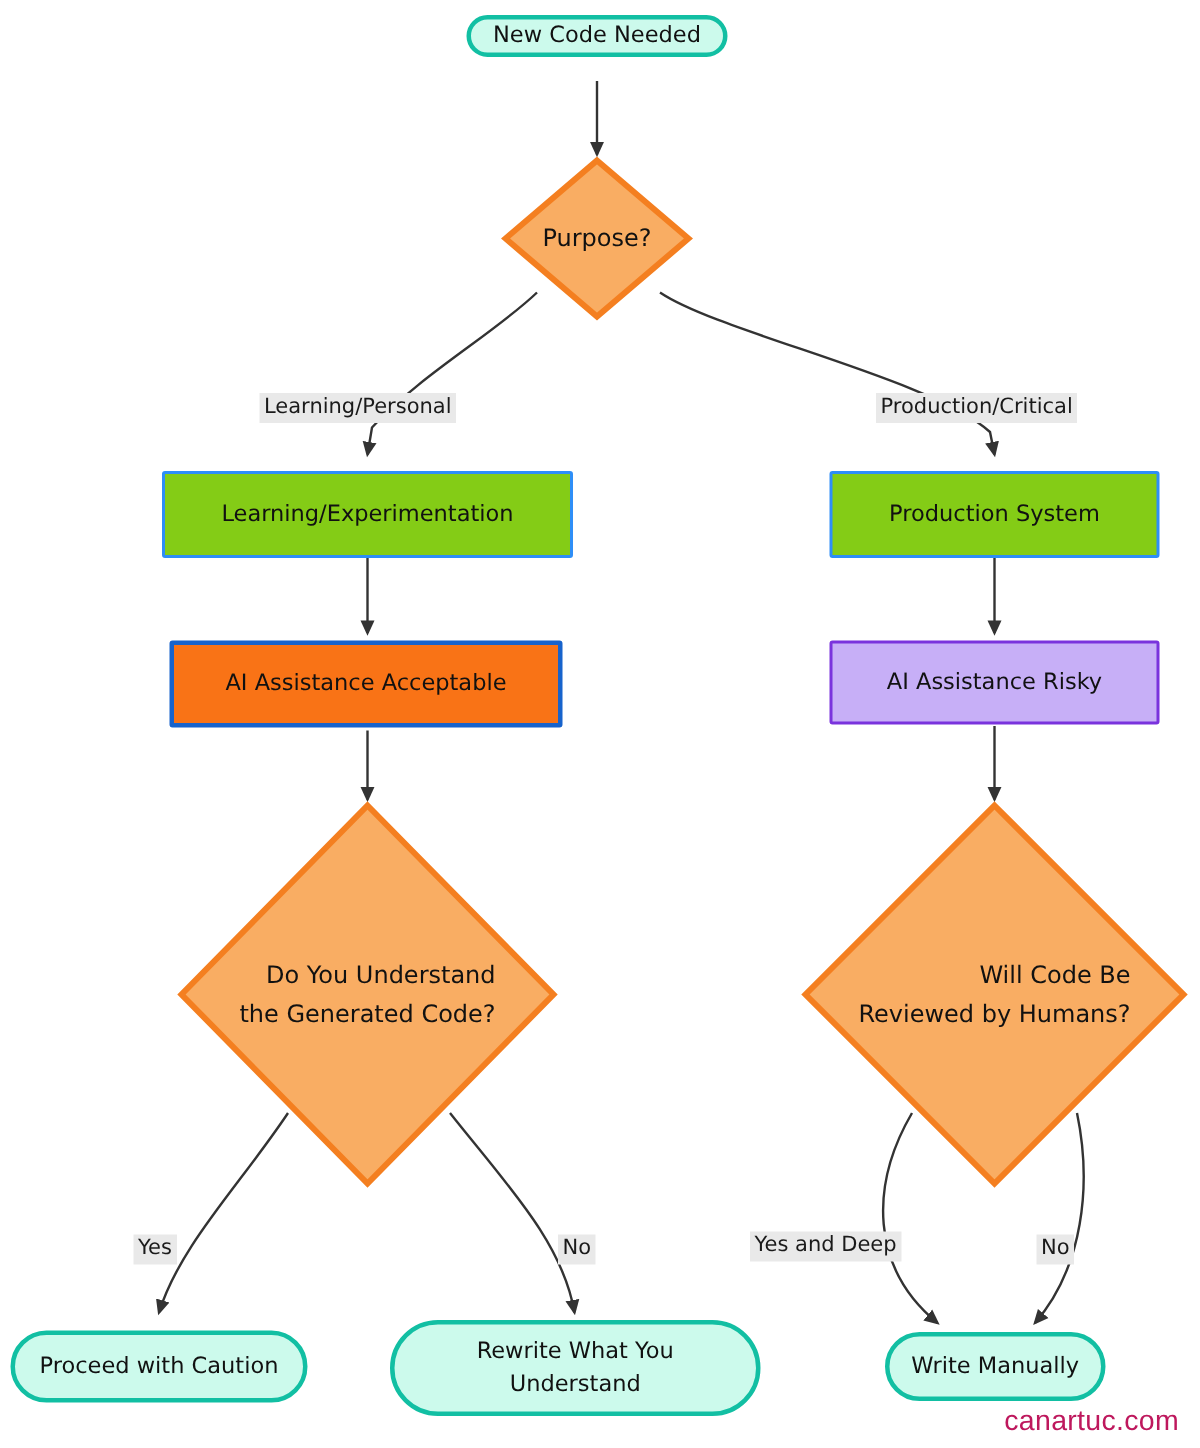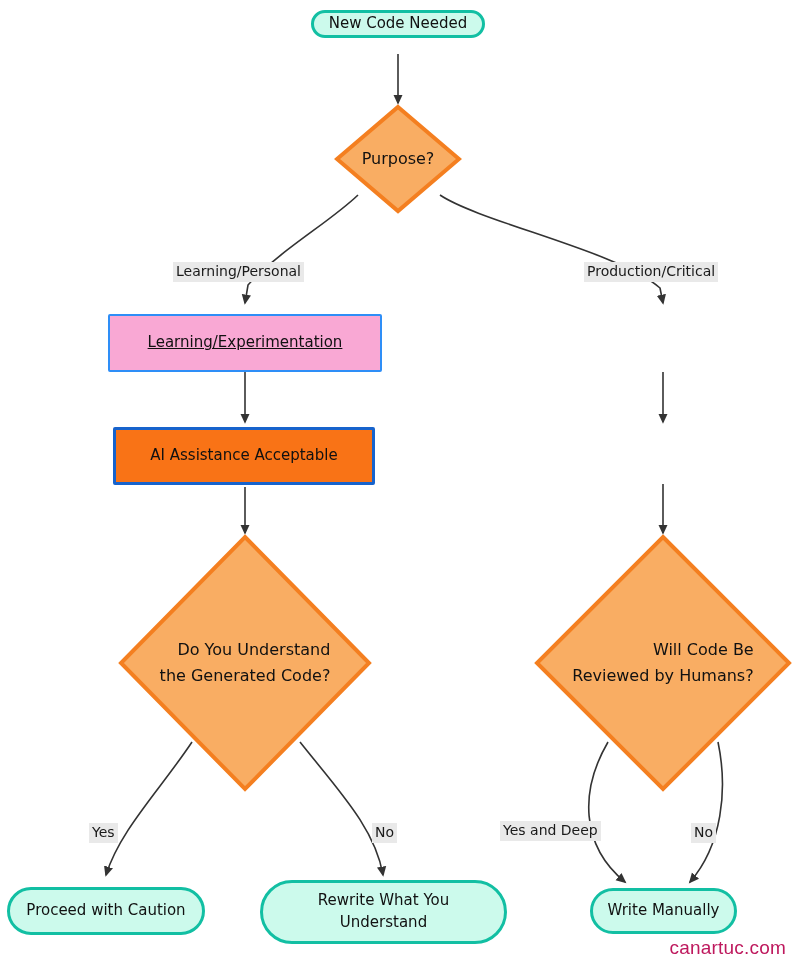--- a/index.html
+++ b/index.html
@@ -36,24 +36,23 @@
     line-height: 1.45;
     z-index: 3;
     white-space: pre-line;
   }
   .node-terminal {
     background: #ccfaec;
     border: 3px solid #12bfa3;
     border-radius: 100px;
   }
   .node-process-light {
-    background: #f9a8d4;
+    background: #84cc16;
     border: 2px solid #2e8ef7;
     border-radius: 2px;
-    text-decoration: underline;
   }
   .node-process-strong {
     background: #f97316;
     border: 3px solid #1763cc;
     border-radius: 2px;
   }
   .node-process-purple {
     background: #c7aff7;
     border: 2px solid #7a33dd;
     border-radius: 2px;
@@ -143,25 +142,31 @@
     <div class="diamond-label">Purpose?</div>
   </div>
 
   <div class="edge-label" style="left:173px; top:262px;">Learning/Personal</div>
   <div class="edge-label" style="left:584px; top:262px;">Production/Critical</div>
 
   <div class="node node-process-light" style="left:108px; top:314px; width:274px; height:58px;">
     <span>Learning/Experimentation</span>
   </div>
 
+  <div class="node node-process-light" style="left:553px; top:314px; width:220px; height:58px;">
+    <span>Production System</span>
+  </div>
 
   <div class="node node-process-strong" style="left:113px; top:427px; width:262px; height:58px;">
     <span>AI Assistance Acceptable</span>
   </div>
 
+  <div class="node node-process-purple" style="left:553px; top:427px; width:220px; height:56px;">
+    <span>AI Assistance Risky</span>
+  </div>
 
   <div class="diamond-wrap" style="left:118px; top:534px; width:254px; height:258px;">
     <svg class="diamond-shape" viewBox="0 0 254 258" preserveAspectRatio="none">
       <polygon points="127,3 251,129 127,255 3,129" fill="#f9ad63" stroke="#f47f20" stroke-width="4"></polygon>
     </svg>
     <div class="diamond-label">Do You Understand
 the Generated Code?</div>
   </div>
 
   <div class="diamond-wrap" style="left:534px; top:534px; width:258px; height:258px;">

